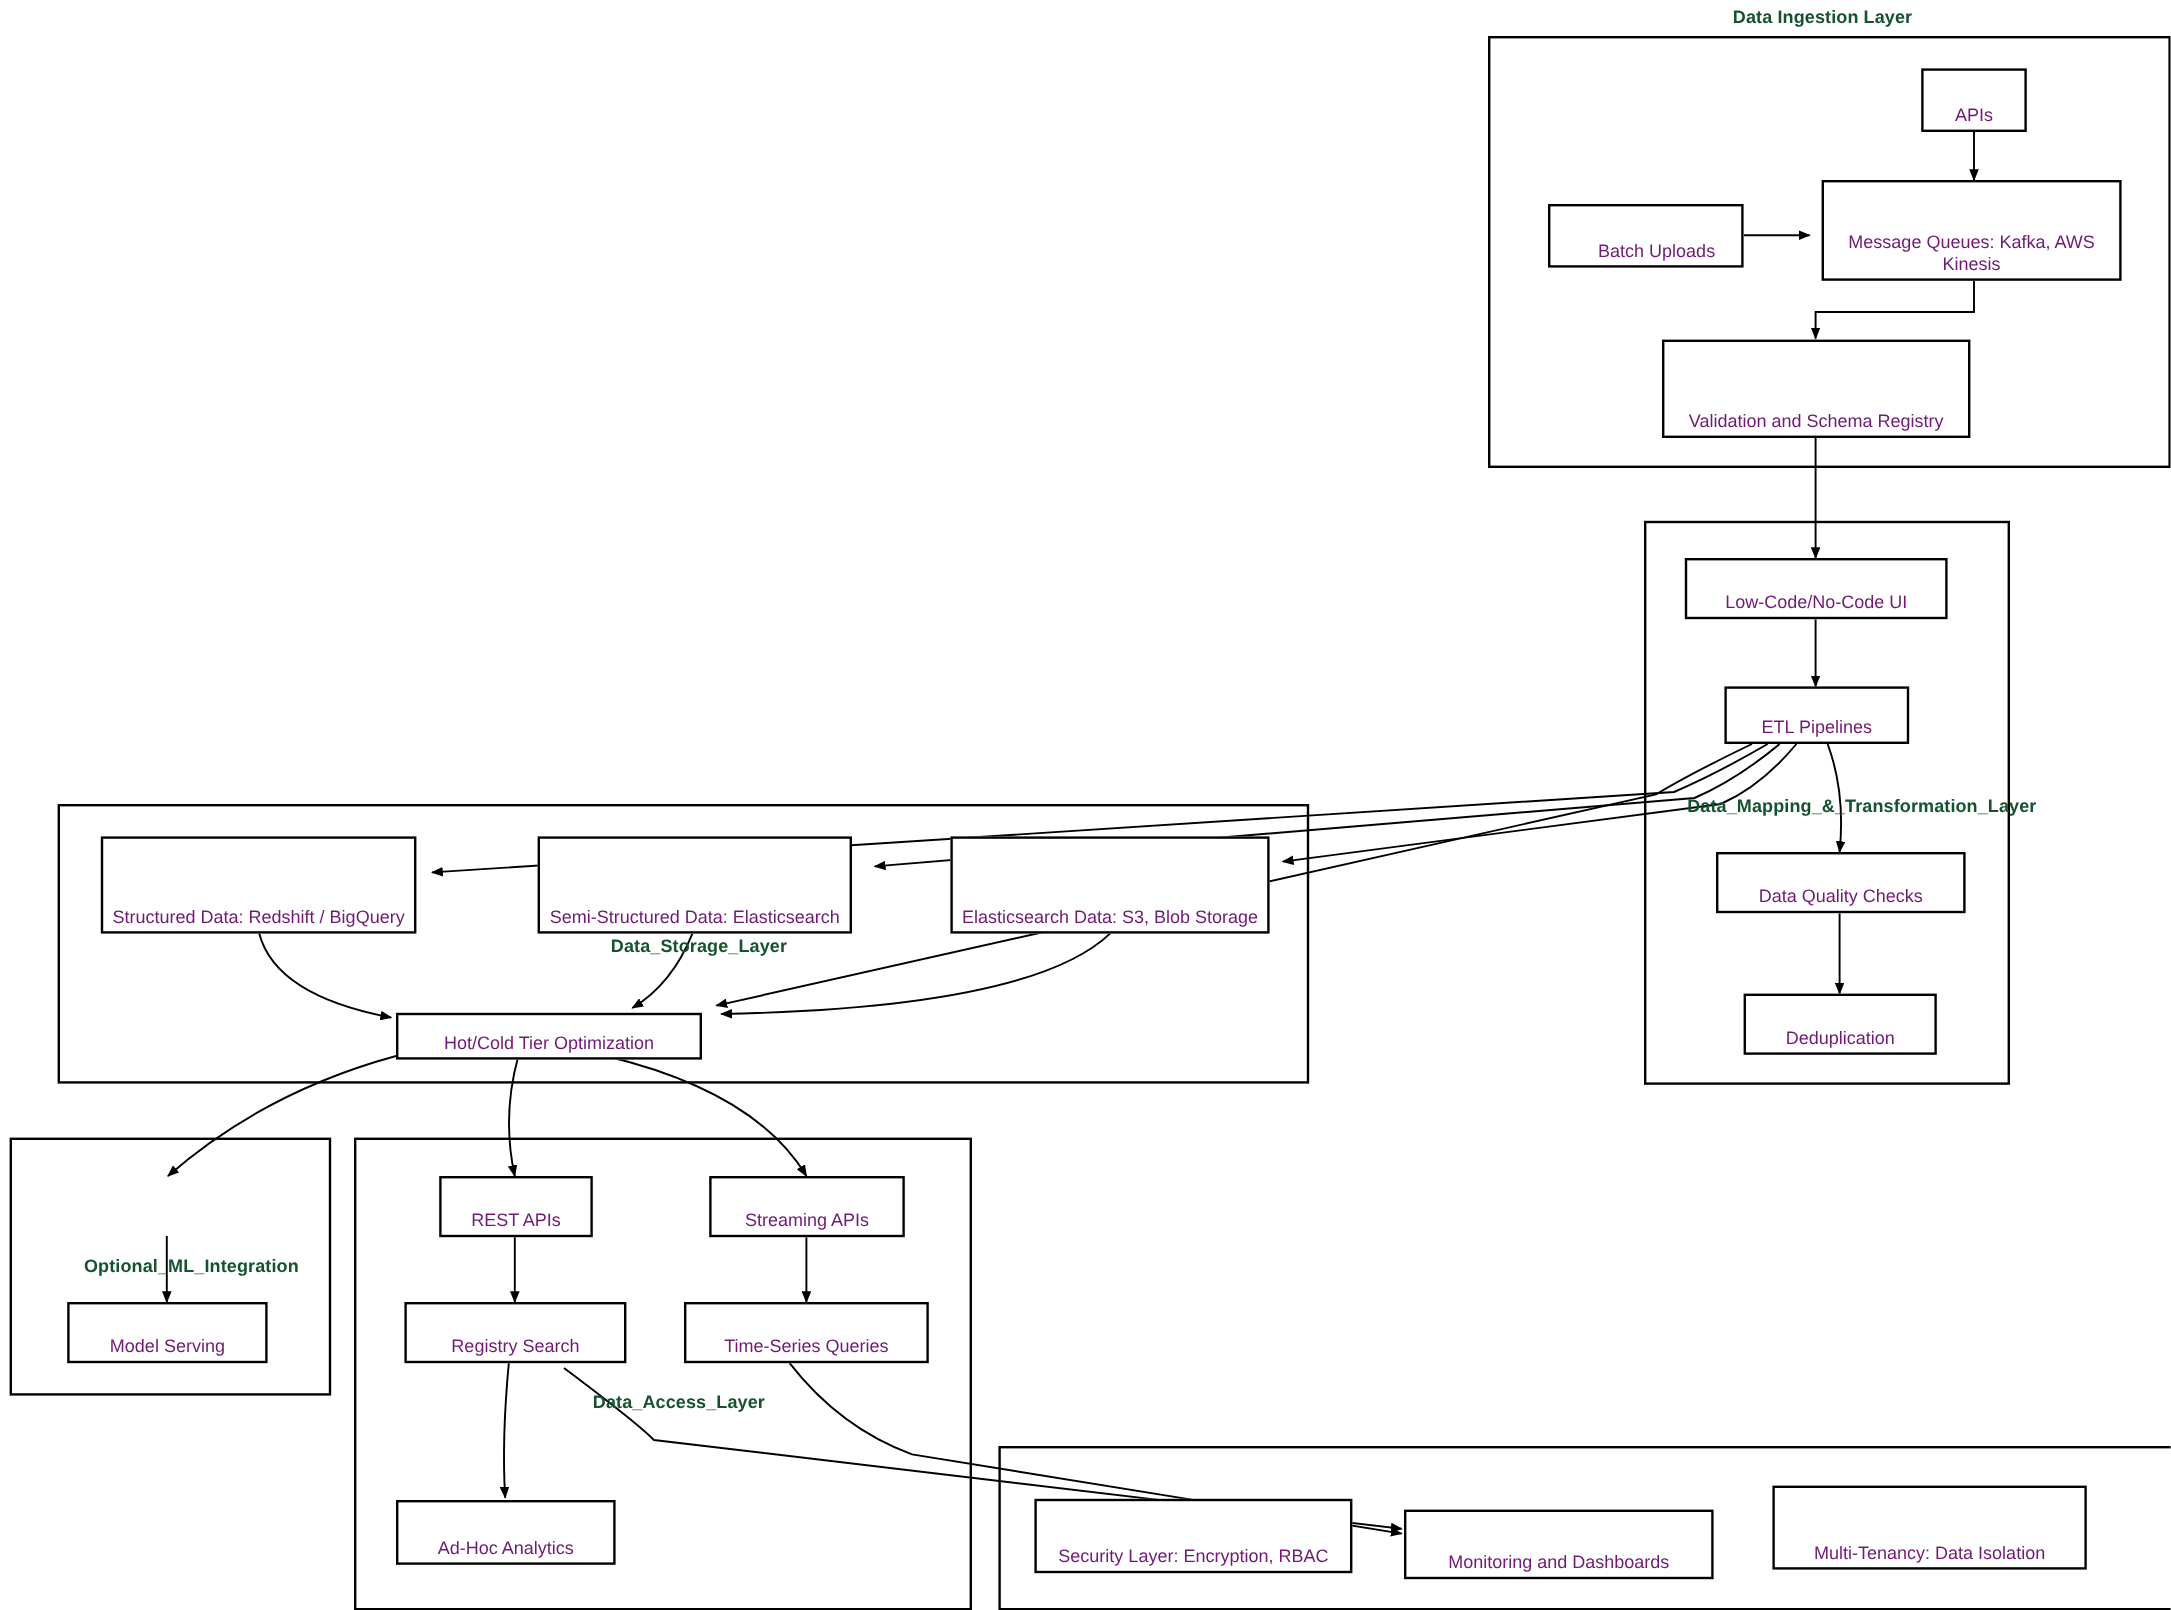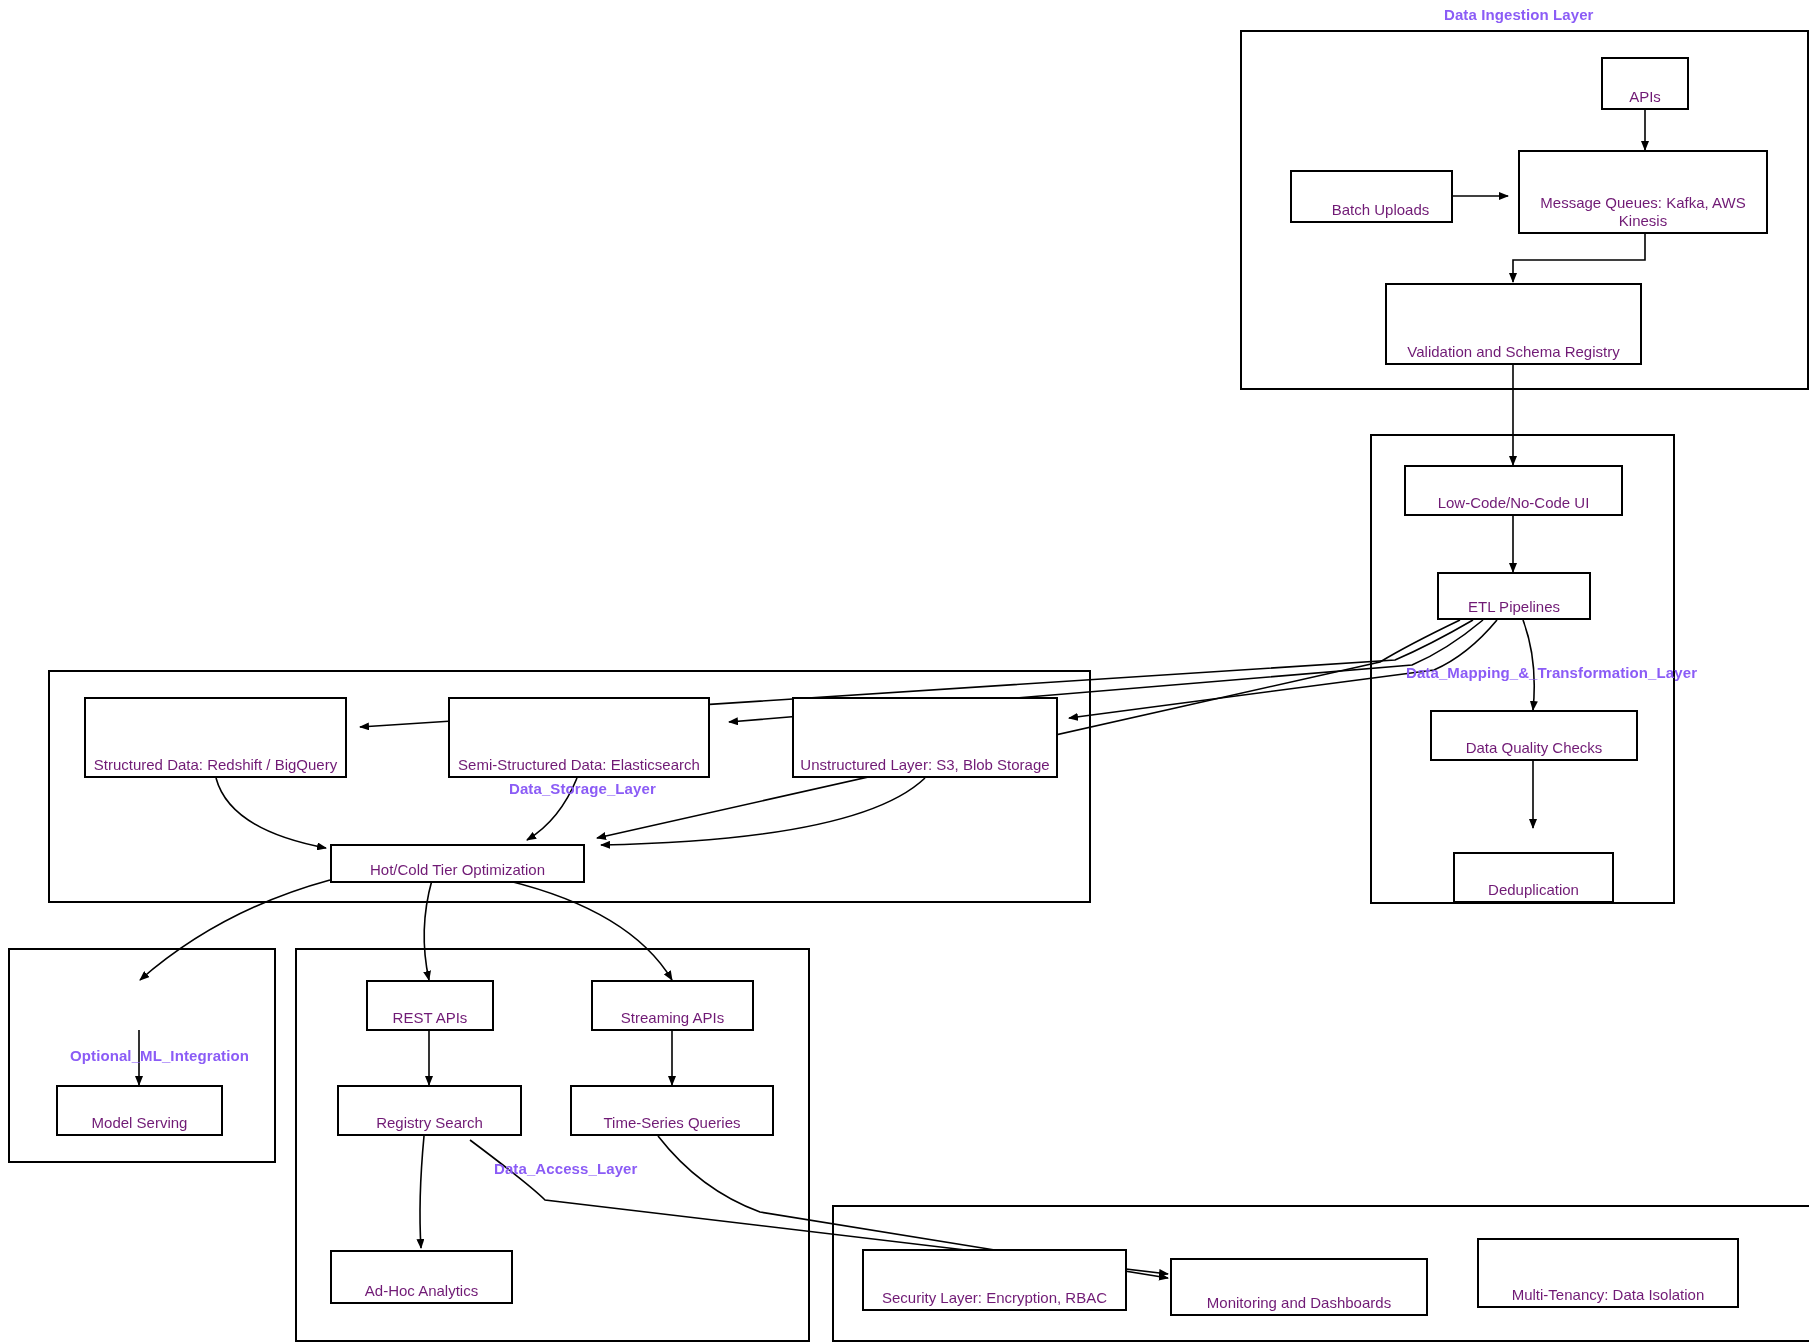--- a/index.html
+++ b/index.html
@@ -30,21 +30,21 @@
   .cluster {
     position: absolute;
     border: 2px solid #000000;
     background: transparent;
     box-sizing: border-box;
   }
   .cluster-label {
     position: absolute;
     font-size: 15px;
     font-weight: bold;
-    color: #8b5cf6;
+    color: #14532d;
     white-space: nowrap;
     letter-spacing: 0.1px;
   }
   .node {
     position: absolute;
     border: 2px solid #000000;
     background: #ffffff;
     box-sizing: border-box;
     display: flex;
     align-items: flex-end;
@@ -145,37 +145,37 @@
   </div>
 
   <div class="node" style="left:1437px; top:572px; width:154px; height:48px;">
     <span>ETL Pipelines</span>
   </div>
 
   <div class="node" style="left:1430px; top:710px; width:208px; height:51px;">
     <span>Data Quality Checks</span>
   </div>
 
-  <div class="node" style="left:1453px; top:852px; width:161px; height:51px;">
+  <div class="node" style="left:1453px; top:828px; width:161px; height:51px;">
     <span>Deduplication</span>
   </div>
 
   <div class="cluster" style="left:48px; top:670px; width:1043px; height:233px;"></div>
   <div class="cluster-label" style="left:509px; top:780px;">Data_Storage_Layer</div>
 
   <div class="node" style="left:84px; top:697px; width:263px; height:81px;">
     <span>Structured Data: Redshift / BigQuery</span>
   </div>
 
   <div class="node" style="left:448px; top:697px; width:262px; height:81px;">
     <span>Semi-Structured Data: Elasticsearch</span>
   </div>
 
   <div class="node" style="left:792px; top:697px; width:266px; height:81px;">
-    <span>Unstructured Layer: S3, Blob Storage</span>
+    <span>Elasticsearch Data: S3, Blob Storage</span>
   </div>
 
   <div class="node" style="left:330px; top:844px; width:255px; height:39px;">
     <span>Hot/Cold Tier Optimization</span>
   </div>
 
   <div class="cluster" style="left:8px; top:948px; width:268px; height:215px;"></div>
   <div class="cluster-label" style="left:70px; top:1047px;">Optional_ML_Integration</div>
 
 

